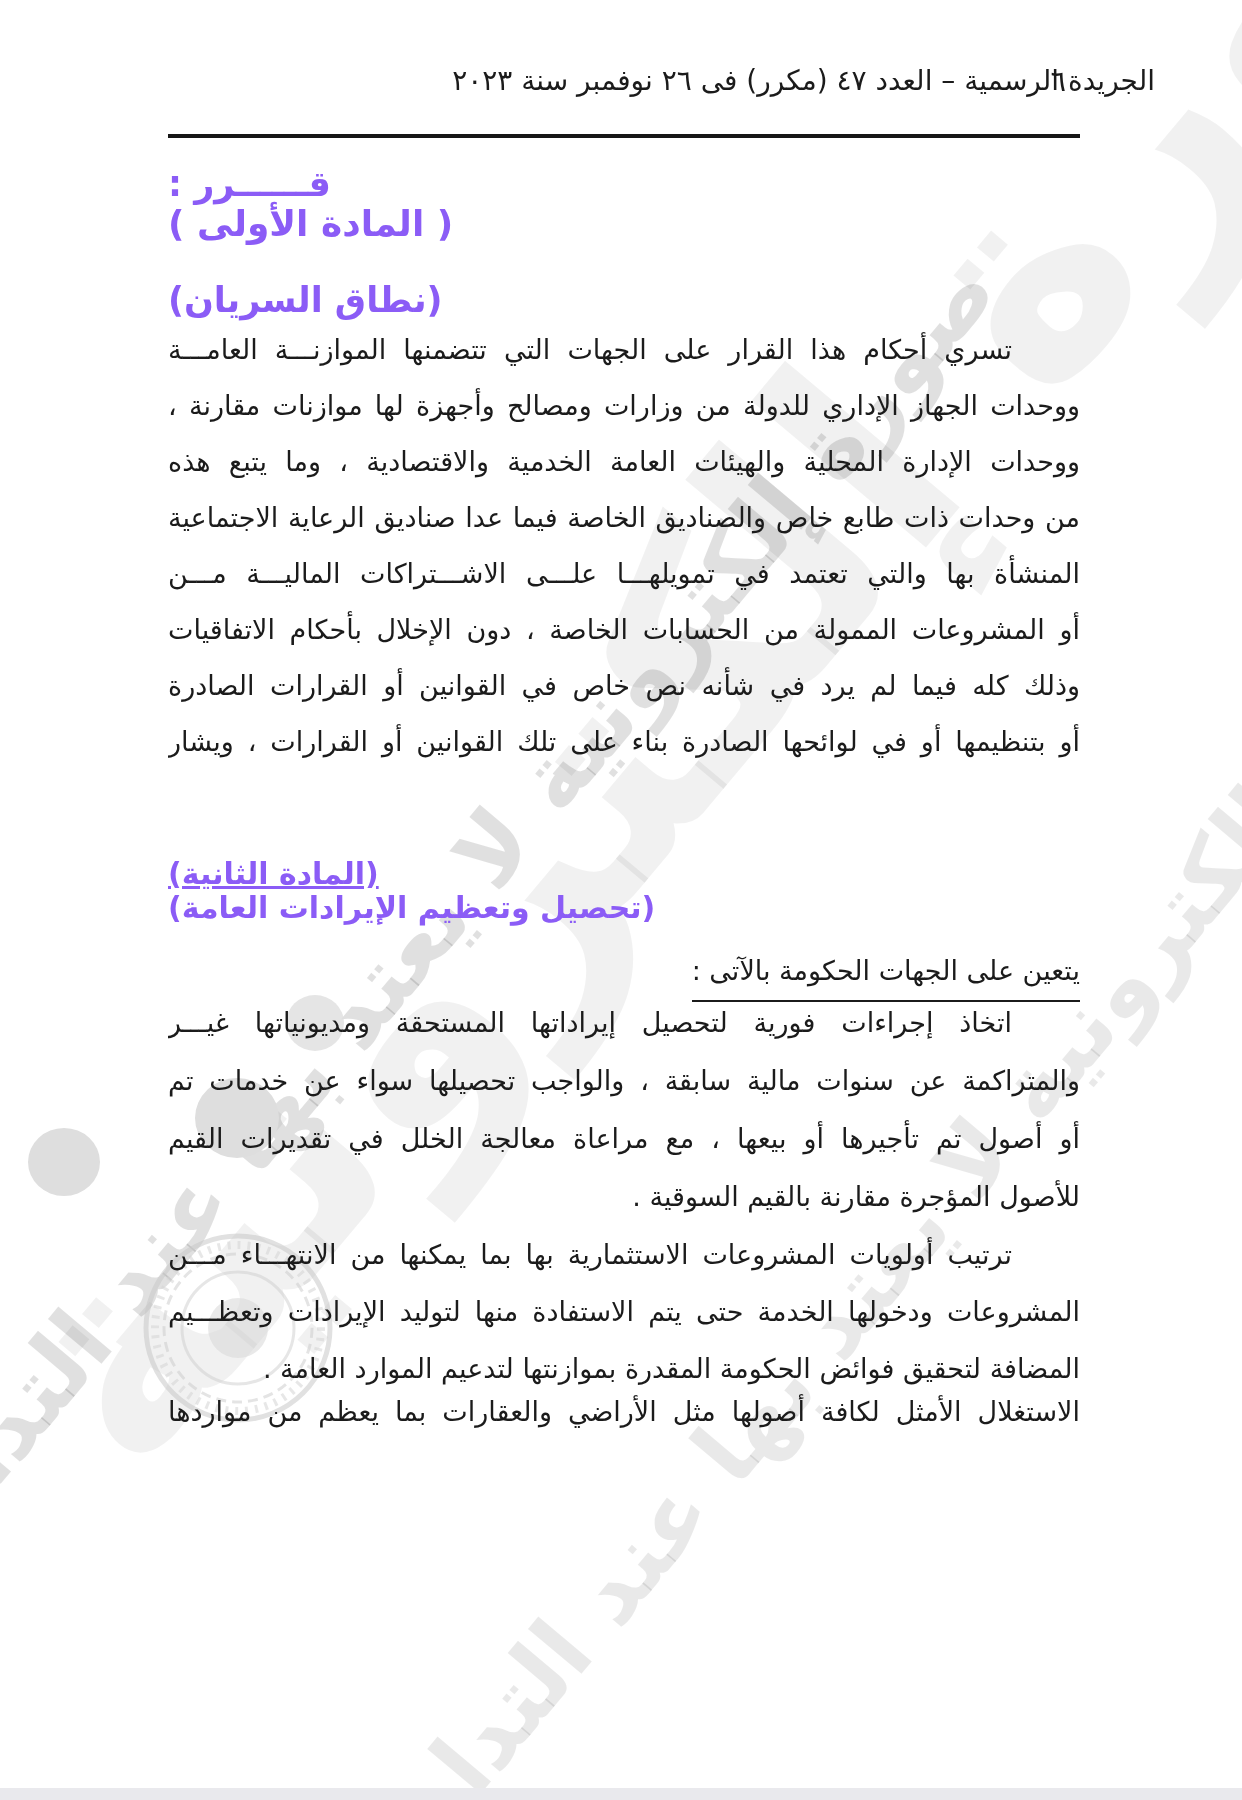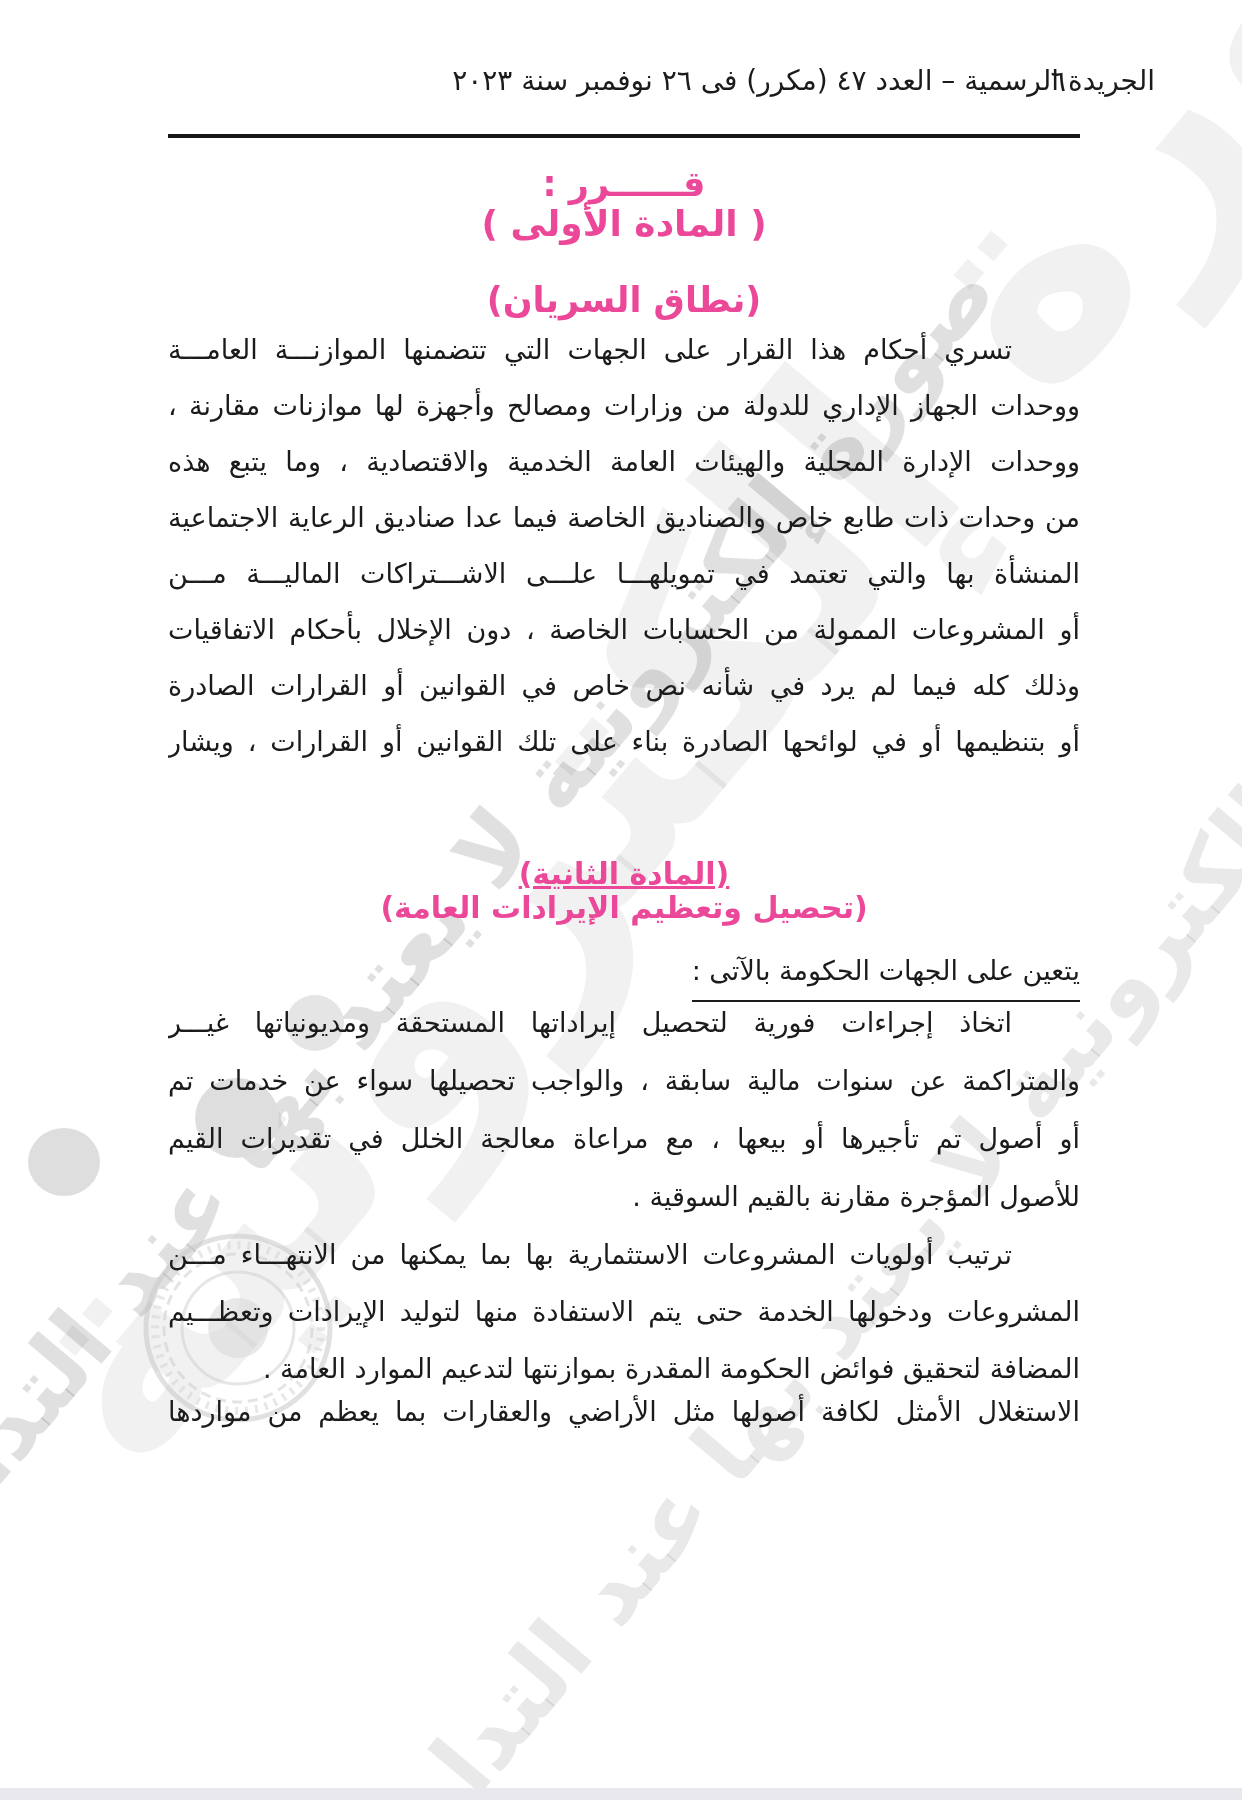--- a/index.html
+++ b/index.html
@@ -42,21 +42,21 @@
   .wm-dot1{left:195px;top:1078px;width:84px;height:80px;}
   .wm-dot2{left:28px;top:1128px;width:72px;height:68px;}
   .wm-dot3{left:286px;top:995px;width:58px;height:56px;opacity:.8;}
   
   .content{position:absolute;inset:0;z-index:2;}
   .abs{position:absolute;left:168px;right:162px;}
   .hdr{top:56px;height:50px;line-height:50px;font-size:28px;}
   .hdr-title{position:absolute;left:0;right:8px;text-align:right;transform:translateX(83px);}
   .hdr-num{position:absolute;right:14px;top:0;font-size:29px;}
   .rule{top:134px;border-top:4px solid #161616;height:0;}
-  .h-center{text-align:center;font-weight:bold;color:#ec4899;}
+  .h-center{text-align:left;font-weight:bold;color:#8b5cf6;}
   .h-qarrar{top:163px;line-height:42px;font-size:35px;letter-spacing:1px;}
   .h-art1{top:203px;line-height:42px;font-size:36px;}
   .h-scope{top:279px;line-height:42px;font-size:35px;}
   .h-art2{top:852px;line-height:44px;font-size:30px;text-decoration:underline;}
   .h-rev{top:886px;line-height:44px;font-size:30px;}
   .p-block{font-size:27px;}
   .line{text-align:justify;text-align-last:justify;overflow:hidden;}
   .line.last{text-align-last:right;}
   .line.first{padding-right:68px;}
   .p1{top:322px;}.p1 .line{height:56px;line-height:56px;}

